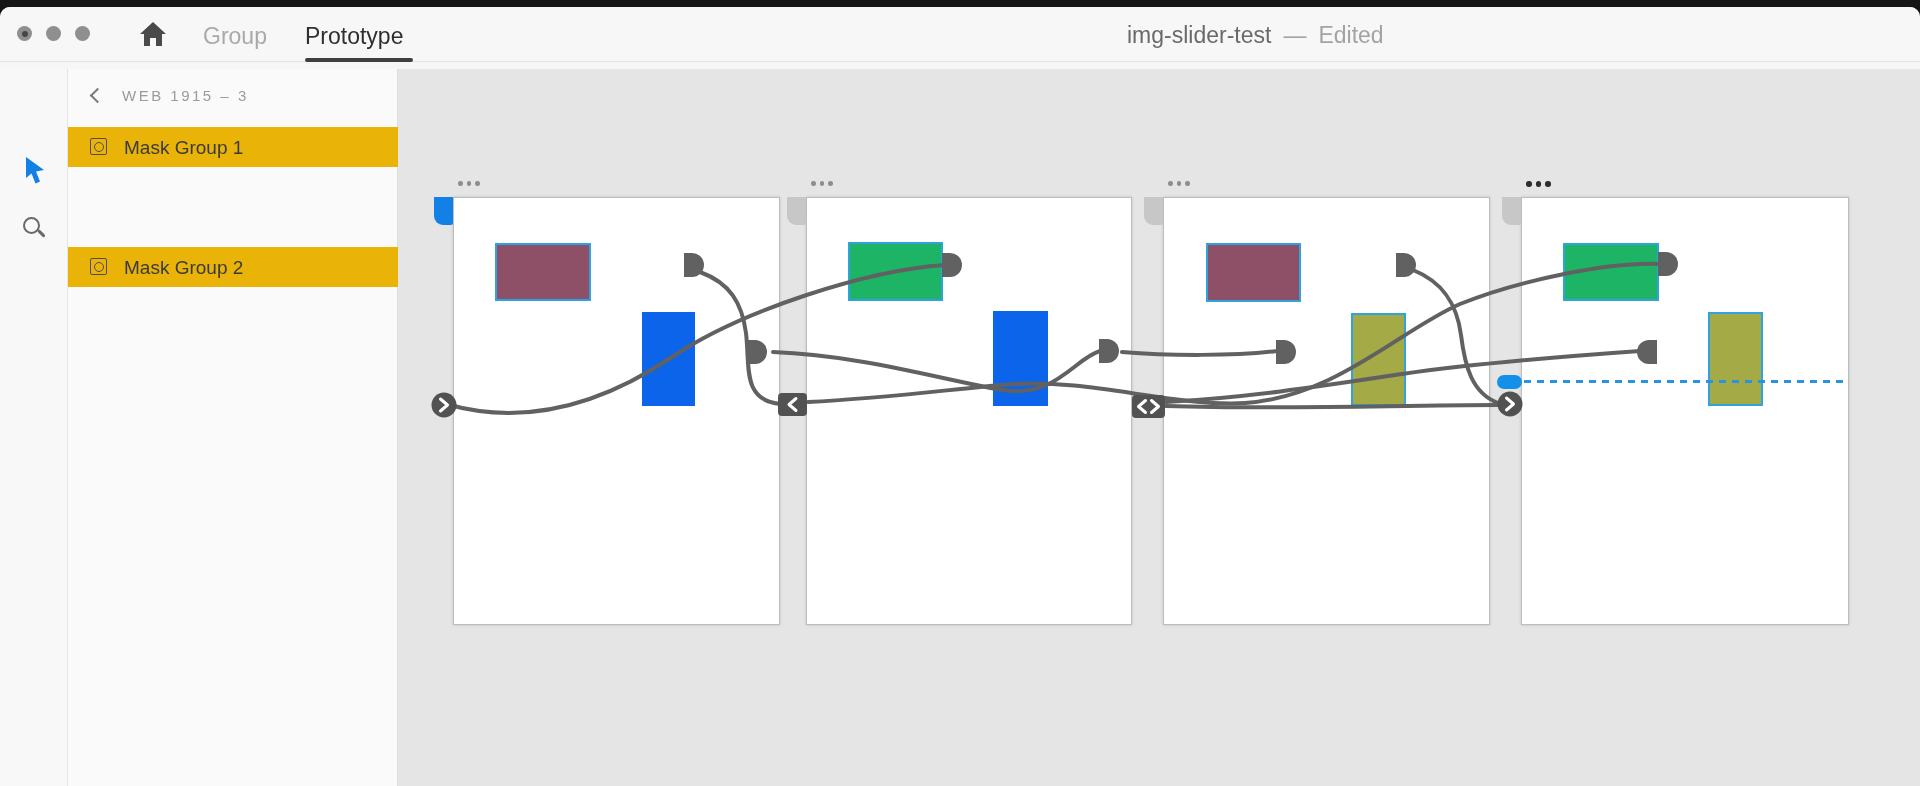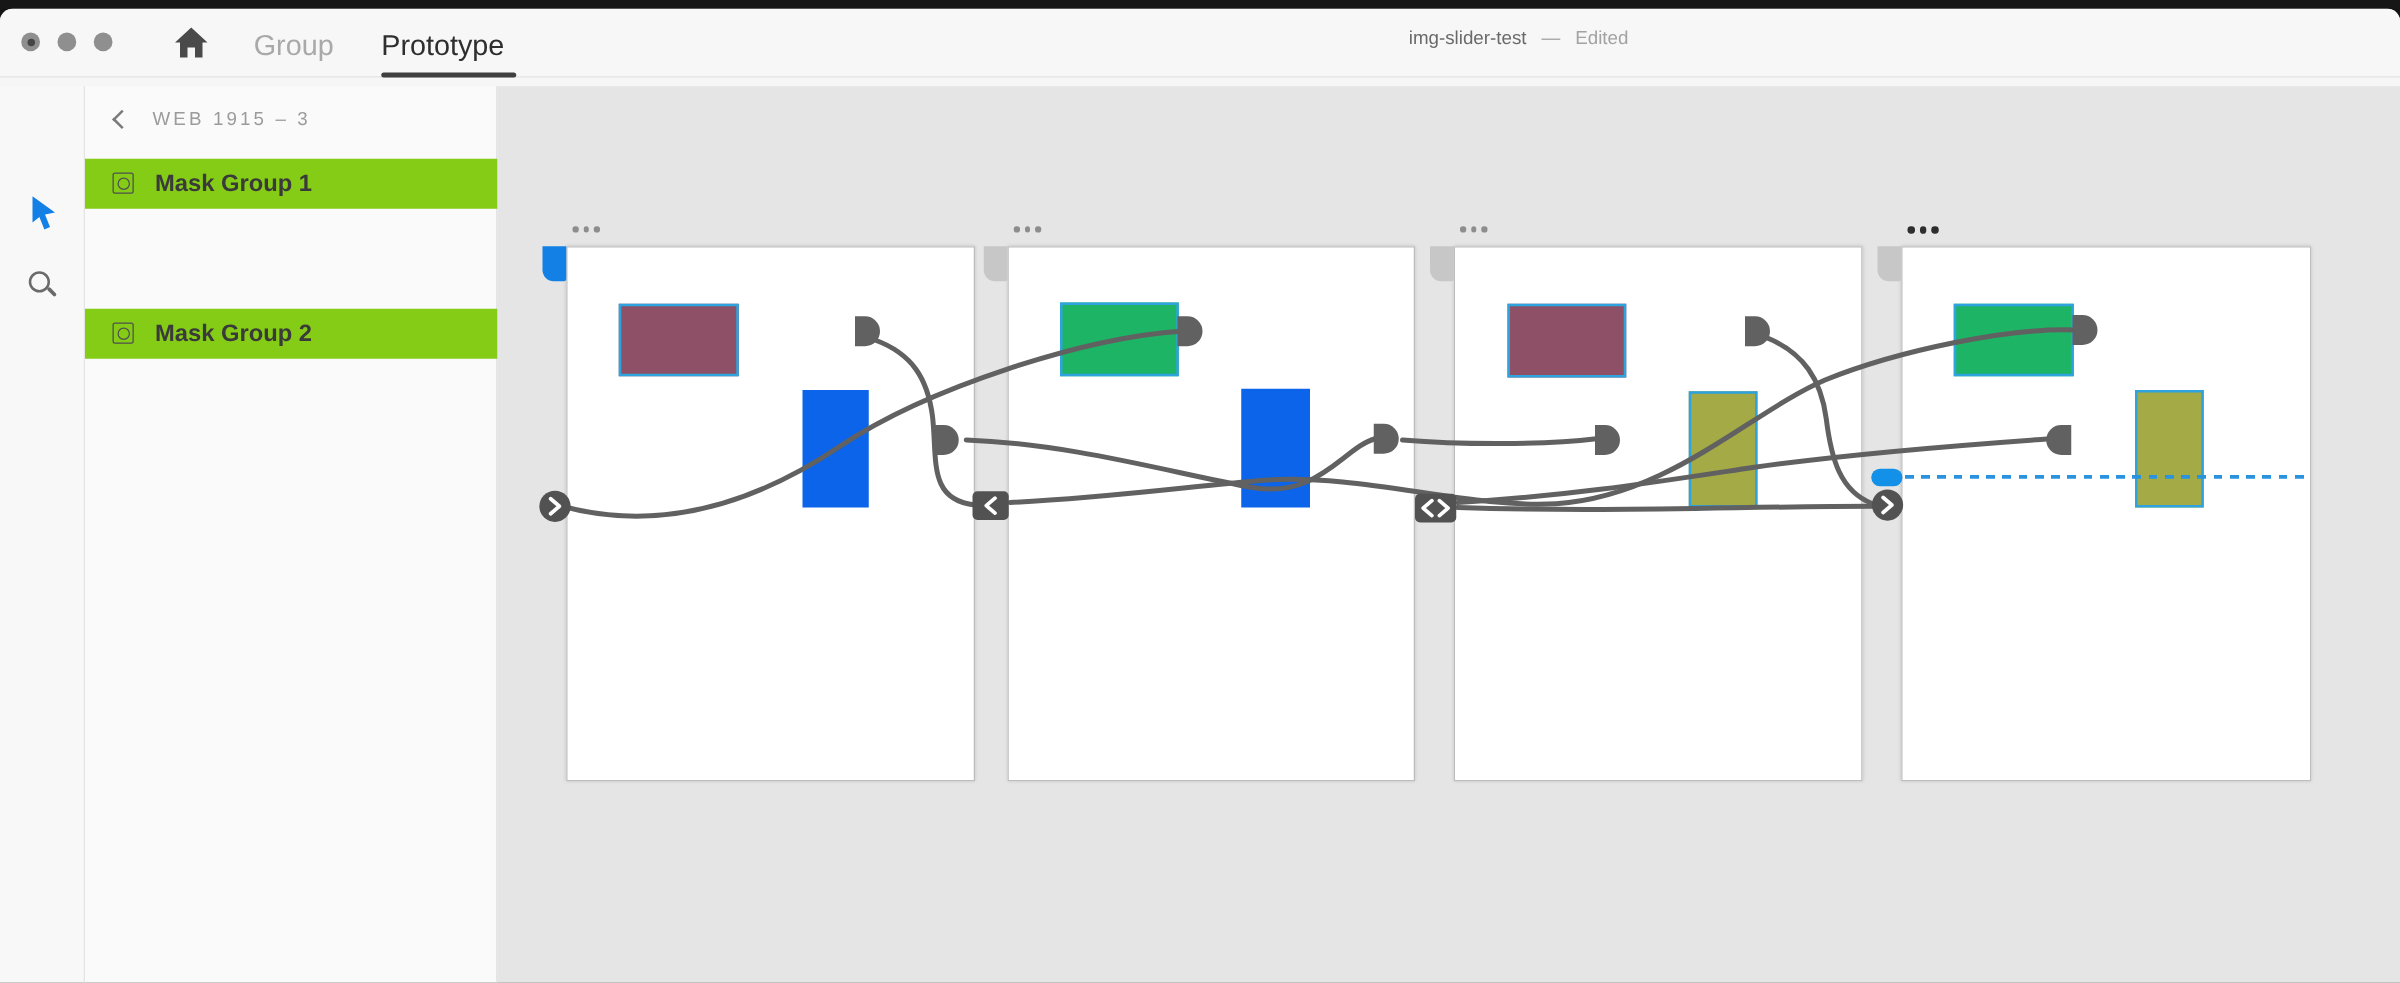--- a/index.html
+++ b/index.html
@@ -14,21 +14,21 @@
   .topbar { position:absolute; left:0; top:0; width:1920px; height:55px;
             background:#f7f7f7; border-bottom:1px solid #e3e3e3; }
   .traffic { position:absolute; top:19px; width:15px; height:15px; border-radius:50%; background:#8f8f8f; }
   .traffic.dot::after { content:""; position:absolute; left:4.5px; top:4.5px; width:6px; height:6px;
                         border-radius:50%; background:#454545; }
   .home-icon { position:absolute; left:138px; top:12px; width:30px; height:30px; }
   .tab { position:absolute; top:16px; font-size:23px; color:#a9a9a9; cursor:default; }
   .tab.active { color:#2f2f2f; }
   .tab-underline { position:absolute; left:305px; top:51px; width:108px; height:4px;
                    background:#3f3f3f; border-radius:2px; }
-  .doc-title { position:absolute; left:1127px; top:15px; font-size:15px; color:#6a6a6a; white-space:nowrap;text-align:right; }
+  .doc-title { position:absolute; left:1127px; top:15px; font-size:23px; color:#6a6a6a; white-space:nowrap;text-align:right; }
   .doc-title .dash { color:#a3a3a3; margin:0 12px; }
   .doc-title .status { color:#a3a3a3; }
 
   
   .tool-strip { position:absolute; left:0; top:62px; width:68px; height:724px;
                 background:#f8f8f8; border-right:1px solid #e4e4e4; }
   .tool { position:absolute; left:0; width:68px; height:44px; }
   .magnifier { position:absolute; left:23px; top:0; width:17px; height:17px;
                border:2.5px solid #6a6a6a; border-radius:50%; }
   .magnifier::after { content:""; position:absolute; left:12px; top:13px; width:9px; height:2.8px;
@@ -37,21 +37,21 @@
   
   .layers-panel { position:absolute; left:68px; top:62px; width:330px; height:724px;
                   background:#fafafa; border-right:1px solid #dddddd; }
   .panel-header { position:absolute; left:0; top:18px; width:330px; height:30px; }
   .back-chevron { position:absolute; left:24px; top:3px; width:11px; height:11px;
                   border-left:2.5px solid #7a7a7a; border-bottom:2.5px solid #7a7a7a;
                   transform:rotate(45deg); }
   .panel-header .hdr-label { position:absolute; left:54px; top:0; font-size:15px; color:#9b9b9b;
                              letter-spacing:2.5px; }
   .layer-row { position:absolute; left:0; width:330px; height:40px; }
-  .layer-row.selected { background:#84cc16;font-weight:bold; }
+  .layer-row.selected { background:#eab308; }
   .layer-row .label { position:absolute; top:10px; font-size:19px; color:#3a3a3a; white-space:nowrap; }
   .lvl0 .label { left:56px; } .lvl1 .label { left:92px; }
   .icon-mask { position:absolute; left:22px; top:11px; width:17px; height:17px;
                border:1.6px solid #4f4f4f; border-radius:2px; }
   .icon-mask::after { content:""; position:absolute; left:3px; top:3px; width:8px; height:8px;
                       border:1.6px solid #4f4f4f; border-radius:50%; }
   .icon-rect { position:absolute; left:59px; top:13px; width:13px; height:13px; background:#c4c4c4; border-radius:1px; }
   .icon-folder { position:absolute; left:58px; top:15px; width:18px; height:12px; background:#909090; border-radius:1.5px; }
   .icon-folder::before { content:""; position:absolute; left:0; top:-3px; width:8px; height:4px;
                          background:#909090; border-radius:2px 2px 0 0; }

